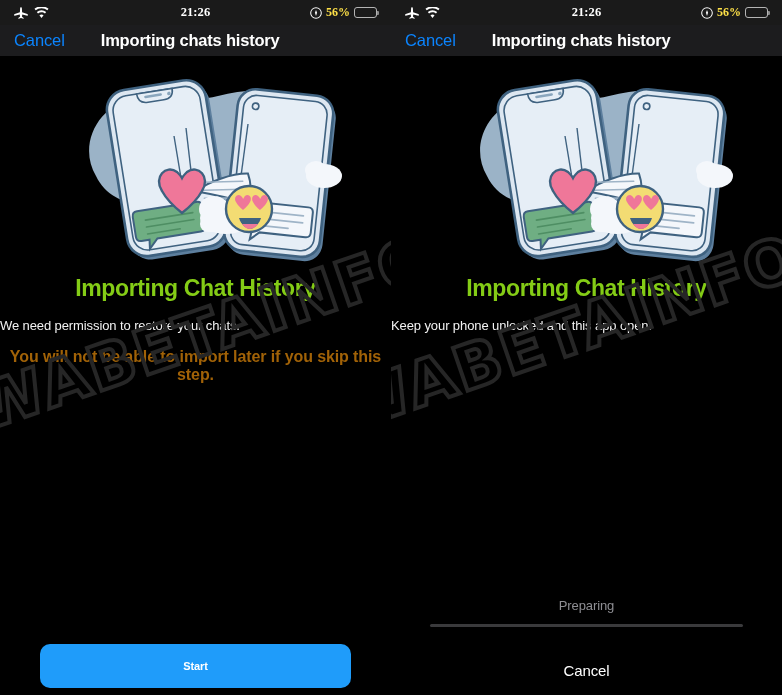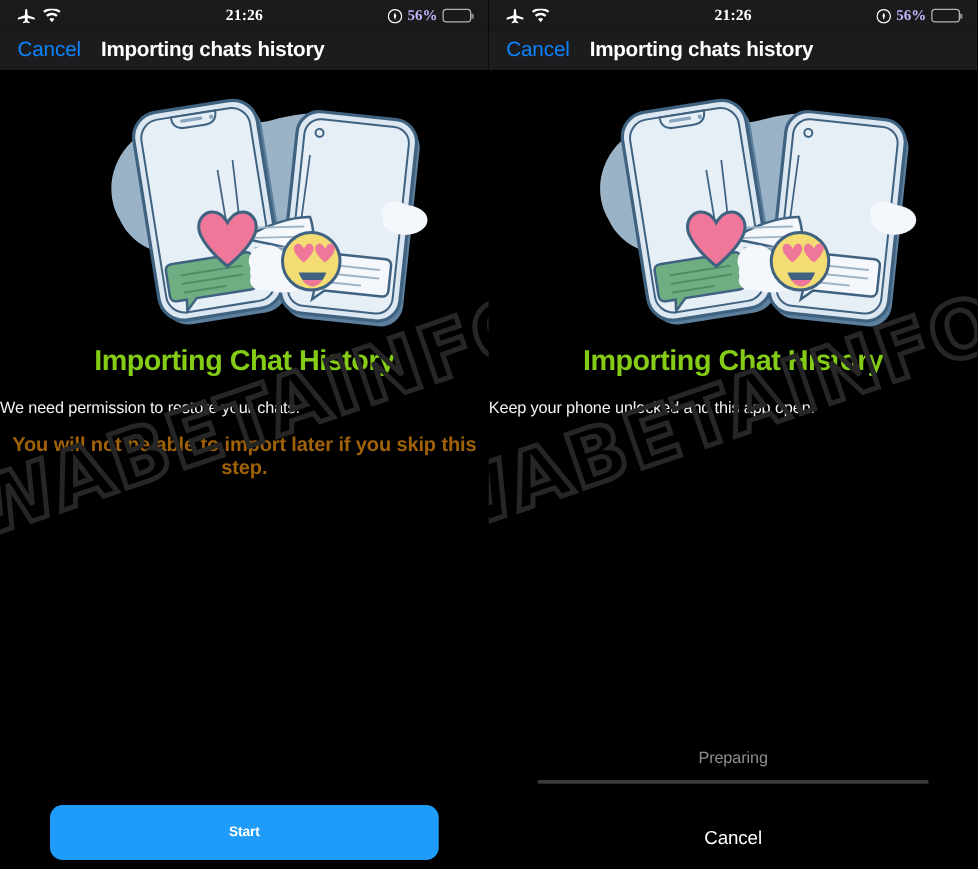--- a/index.html
+++ b/index.html
@@ -50,21 +50,21 @@
     color: #ffffff;
     font-size: 12.5px;
     font-weight: bold;
     letter-spacing: 0.1px;
   }
   .sb-right {
     margin-left: auto;
     display: flex;
     align-items: center;
     gap: 4px;
-    color: #c4b5fd;
+    color: #fde047;
     font-size: 12px;
     font-weight: bold;
     z-index: 2;
   }
   .battery {
     width: 23px;
     height: 11px;
     border: 1.2px solid #b4b4b4;
     border-radius: 3px;
     position: relative;
@@ -105,21 +105,21 @@
     border: none;
     padding: 0;
     font-family: inherit;
     cursor: pointer;
   }
   .nav-title {
     color: #ffffff;
     font-size: 16.5px;
     font-weight: bold;
     letter-spacing: -0.2px;
-    margin-left: 16px;
+    margin-left: 36px;
   }
 
   
   .content {
     position: relative;
     height: calc(695px - 56px);
   }
   .illustration {
     margin: 10px auto 0;
     display: block;

